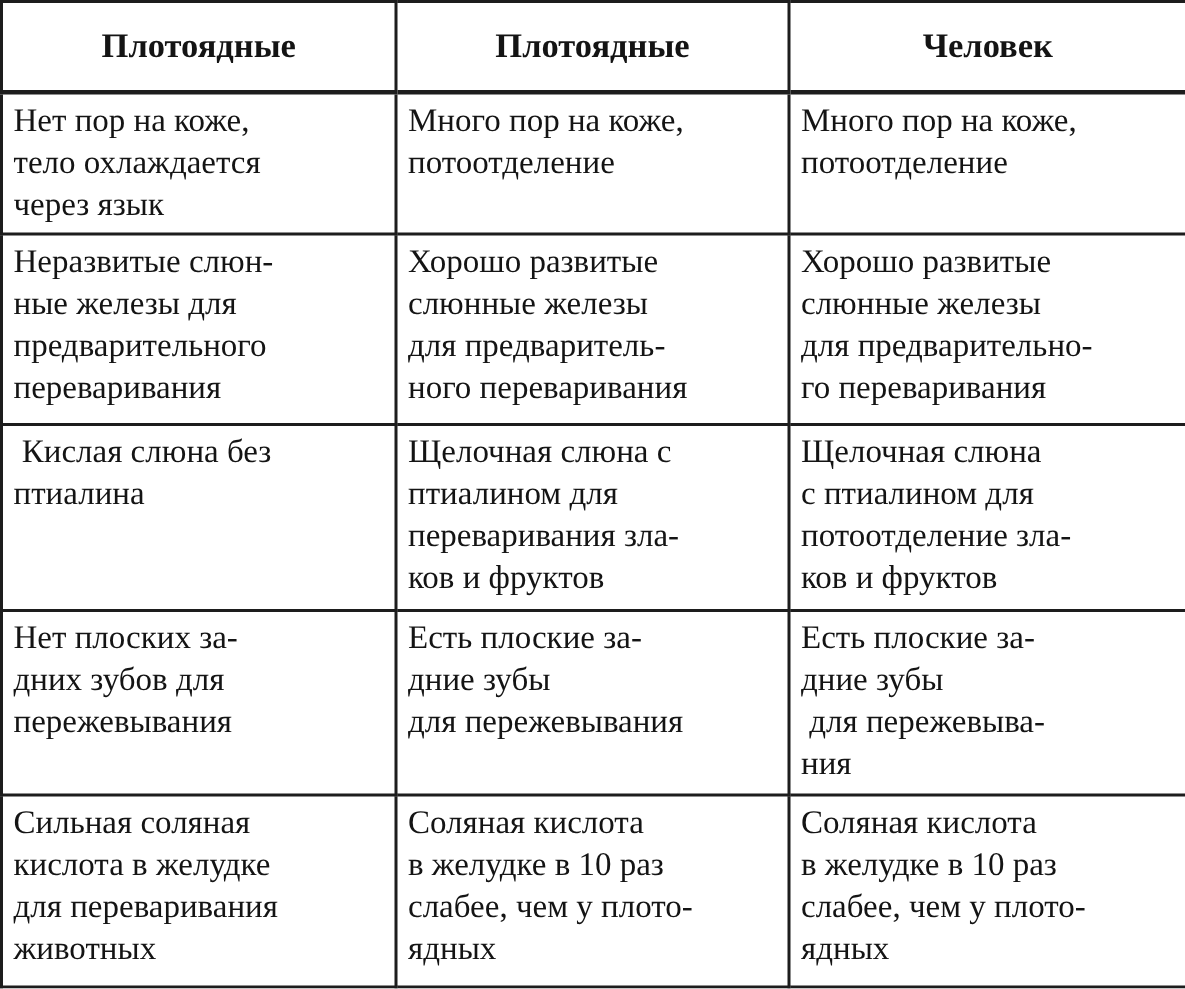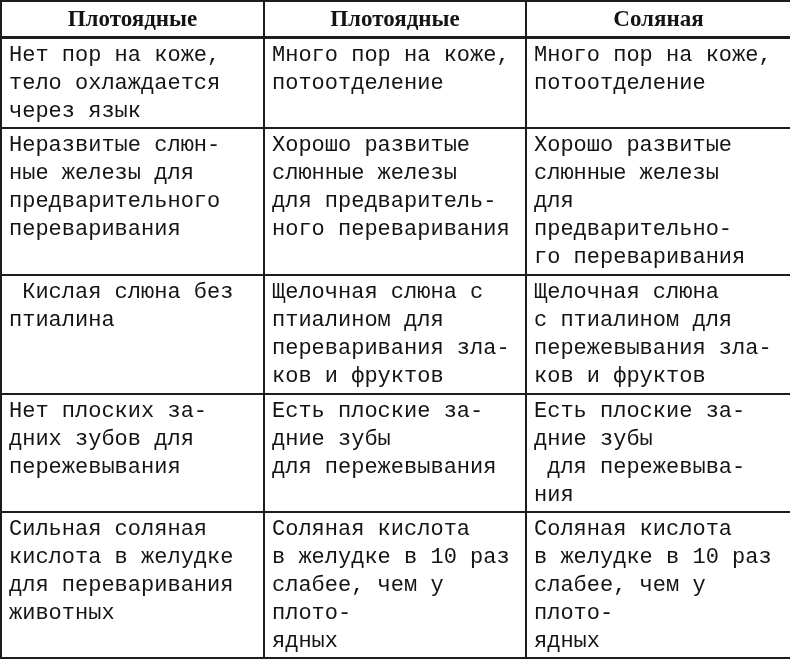--- a/index.html
+++ b/index.html
@@ -24,34 +24,33 @@
     border: 2px solid var(--border, #1d1d1d);
     overflow: hidden;
     box-sizing: border-box;
   }
   .cmp th {
     font-weight: bold;
     font-size: 23px;
     color: var(--text, #141414);
     text-align: center;
     vertical-align: middle;
-    padding: 4px 4px;
+    padding: 16px 4px;
     border-bottom-width: 3px;
     height: 35px;
     margin-left: 40px;
   }
   .cmp td {
     font-size: 22px;
     line-height: 28px;
     color: var(--text, #141414);
     vertical-align: top;
     text-align: left;
     padding: 3px 6px 0 7px;
     white-space: pre-line;
-    font-family: Liberation Mono, monospace;
   }
   tr.r1 { height: 90px; }
   tr.r2 { height: 57px; }
   tr.r3 { height: 120px; padding-left: 40px; }
   tr.r4 { height: 118px; }
   tr.r5 { height: 108px; }
   tr.r6 { height: 121px; }
 </style>
 </head>
 <body>
@@ -59,21 +58,21 @@
 <table class="cmp">
   <colgroup>
     <col style="width:263px">
     <col style="width:262px">
     <col style="width:265px">
   </colgroup>
   <thead>
     <tr>
       <th>Плотоядные</th>
       <th>Плотоядные</th>
-      <th>Соляная</th>
+      <th>Человек</th>
     </tr>
   </thead>
   <tbody>
     <tr class="r1">
       <td>Нет пор на коже,
 тело охлаждается
 через язык</td>
       <td>Много пор на коже,
 потоотделение</td>
       <td>Много пор на коже,
@@ -95,21 +94,21 @@
     </tr>
     <tr class="r4">
       <td>&nbsp;Кислая слюна без
 птиалина</td>
       <td>Щелочная слюна с
 птиалином для
 переваривания зла-
 ков и фруктов</td>
       <td>Щелочная слюна
 с птиалином для
-пережевывания зла-
+потоотделение зла-
 ков и фруктов</td>
     </tr>
     <tr class="r5">
       <td>Нет плоских за-
 дних зубов для
 пережевывания</td>
       <td>Есть плоские за-
 дние зубы
 для пережевывания</td>
       <td>Есть плоские за-

